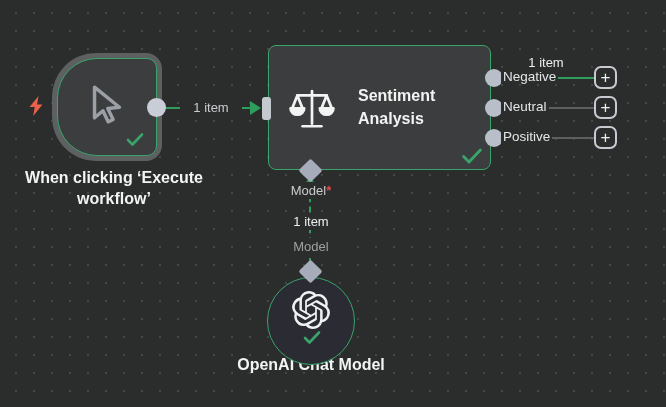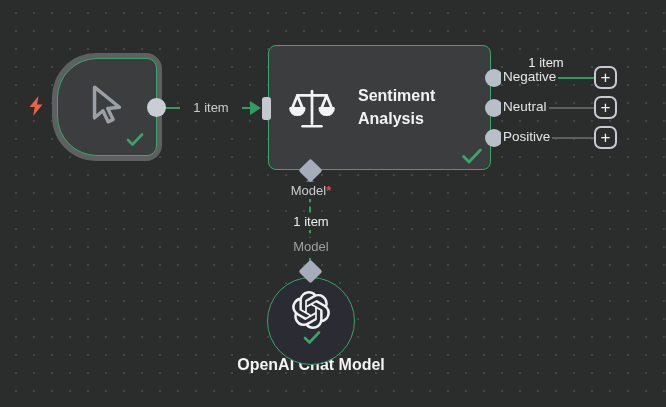--- a/index.html
+++ b/index.html
@@ -84,20 +84,22 @@
     <div class="trigger-body">
       <svg class="cursor" width="46" height="46" viewBox="0 0 24 24" fill="none" stroke="#9aa0a5" stroke-width="1.8" stroke-linejoin="round" stroke-linecap="round">
         <path d="M5.5 3.2 L18.5 13.7 L12.4 14.3 L15.2 20.1 L12.6 21.3 L9.9 15.5 L5.5 19.2 Z"></path>
       </svg>
       <svg class="check-br" width="18" height="15" viewBox="0 0 18 15" fill="none" stroke="#3aa46a" stroke-width="2.6" stroke-linecap="round" stroke-linejoin="round">
         <path d="M2 8 L6.5 12.5 L16 2.5"></path>
       </svg>
     </div>
   </div>
   <div class="dot-out"></div>
+  <div class="node-name trigger-name">When clicking ‘Execute
+workflow’</div>
 
   <div class="conn" style="left:164px;top:107px;width:90px;"></div>
   <div class="arrow-right" style="left:250px;top:101px;"></div>
   <div class="conn-label" style="left:180px;top:99px;width:56px;">1 item</div>
   <div class="input-bar"></div>
 
   <div class="big-node">
     <svg class="scale" width="46" height="46" viewBox="0 0 44 44" fill="none" stroke="#f2f3f3" stroke-width="2.6" stroke-linecap="round" stroke-linejoin="round">
       <line x1="22" y1="5" x2="22" y2="36"></line>
       <line x1="8" y1="9" x2="36" y2="9"></line>

